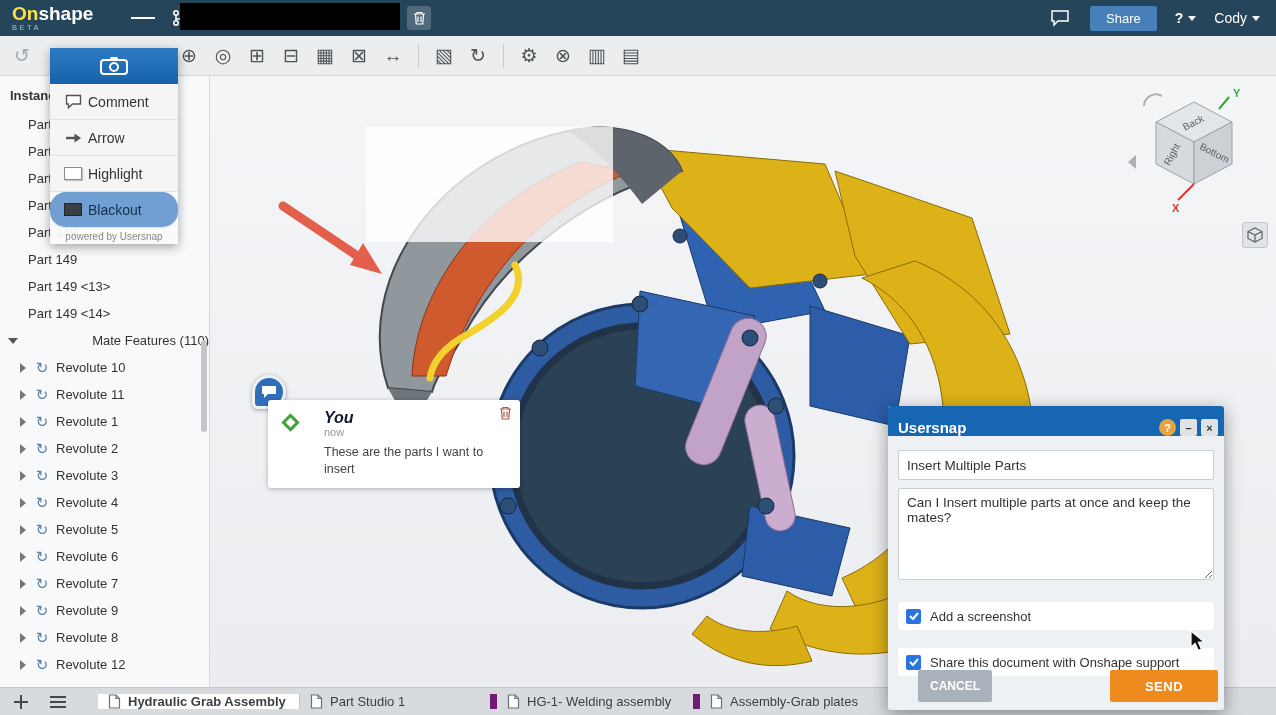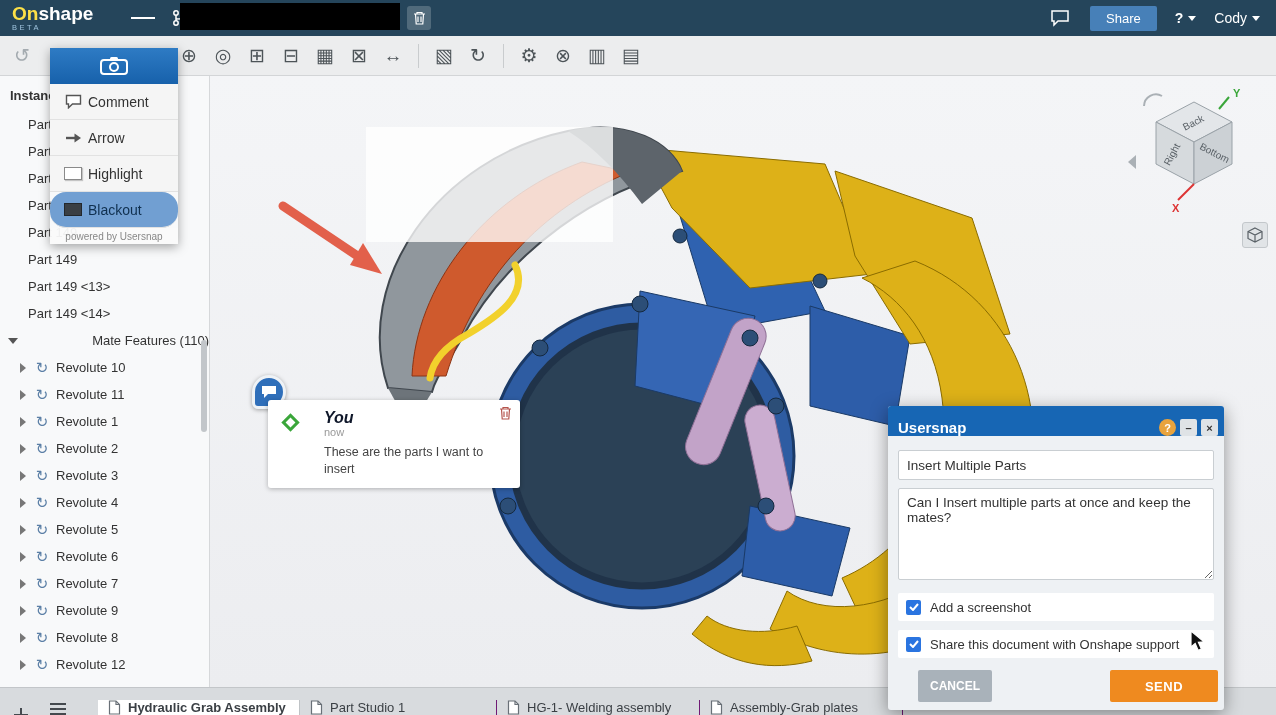--- a/index.html
+++ b/index.html
@@ -73,36 +73,36 @@
 
   
   .dialog { position:absolute; left:888px; top:406px; width:336px; height:304px; background:#eef1f4; border-radius:3px; box-shadow:0 4px 18px rgba(0,0,0,.4); z-index:60; }
   .dlg-header { height:30px; background:#1766b4; border-radius:3px 3px 0 0; display:flex; align-items:flex-end; padding:0 6px 0 10px; }
   .dlg-title { color:#fff; font-size:15px; font-weight:bold; flex:1; }
   .dlg-hbtn { width:17px; height:17px; border-radius:2px; margin-left:4px; font-size:11px; display:flex; align-items:center; justify-content:center; cursor:pointer; background:#dfe3e6; color:#333; font-weight:bold; }
   .dlg-hbtn.help { background:#e8a33d; color:#fff; border-radius:50%; }
   .dlg-body { padding:14px 10px 0 10px; }
   .dlg-input { width:100%; height:30px; border:1px solid #c9ced2; border-radius:2px; font-size:13.5px; padding:0 8px; color:#333; font-family:"Liberation Sans",sans-serif; background:#fff; }
   .dlg-textarea { width:100%; height:92px; margin-top:8px; border:1px solid #c9ced2; border-radius:2px; font-size:13.5px; padding:6px 8px; color:#333; font-family:"Liberation Sans",sans-serif; background:#fff; }
-  .dlg-check-row { margin-top:9px; background:#fff; height:28px; display:flex; align-items:center; padding:0 8px; border-radius:2px; }
+  .dlg-check-row { margin-top:18px; background:#fff; height:28px; display:flex; align-items:center; padding:0 8px; border-radius:2px; }
   .cb { width:15px; height:15px; background:#2a74e0; border-radius:2px; display:flex; align-items:center; justify-content:center; cursor:pointer; flex:none; }
   .cb-label { font-size:13px; color:#333; margin-left:9px; white-space:nowrap; }
   .dlg-footer { position:absolute; left:0; bottom:0; width:100%; height:46px; }
   .btn-cancel { position:absolute; left:30px; bottom:8px; height:32px; padding:0 12px; background:#a9b2ba; color:#fff; font-size:12px; font-weight:bold; border-radius:2px; display:flex; align-items:center; cursor:pointer; }
   .btn-send { position:absolute; right:6px; bottom:8px; height:32px; width:108px; background:#ef8a1f; color:#fff; font-size:13px; font-weight:bold; border-radius:2px; display:flex; align-items:center; justify-content:center; cursor:pointer; letter-spacing:.5px; }
 
   
-  .tabbar { position:absolute; left:0; bottom:0; width:1276px; height:28px; background:#d8dbde; border-top:1px solid #c3c6c9; display:flex; align-items:flex-end; z-index:30; }
+  .tabbar { position:absolute; left:0; bottom:0; width:1276px; height:28px; background:#d8dbde; border-top:1px solid #c3c6c9; display:flex; align-items:center; z-index:30; }
   .tb-plus { width:30px; display:flex; align-items:center; justify-content:center; cursor:pointer; margin-left:6px; position:relative; }
   .plus-h, .plus-v { position:absolute; background:#44494e; }
   .plus-h { width:14px; height:2px; } .plus-v { width:2px; height:14px; }
   .tb-list { width:30px; display:flex; flex-direction:column; justify-content:center; gap:3px; cursor:pointer; margin:0 10px 0 14px; }
   .tb-list span { display:block; width:16px; height:2px; background:#44494e; }
   .tabs { display:flex; margin-left:8px; }
-  .tab { display:flex; align-items:center; gap:7px; padding:0 10px; font-size:13px; color:#3a3f44; border-right:1px solid #701a75; cursor:pointer; white-space:nowrap; }
+  .tab { display:flex; align-items:center; gap:7px; padding:0 10px; font-size:13px; color:#3a3f44; border-right:7px solid #701a75; cursor:pointer; white-space:nowrap; }
   .tab.active { background:#ffffff; font-weight:bold; border-right:1px solid #bfc3c6; }
 
   .cursor { position:absolute; left:1190px; top:630px; z-index:100; pointer-events:none; }
 </style>
 </head>
 <body>
 
 <div class="app">
 
   <header class="topbar">

